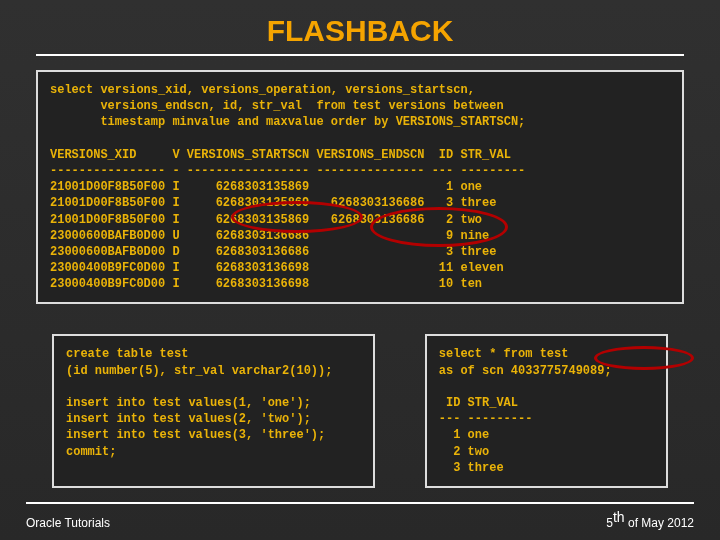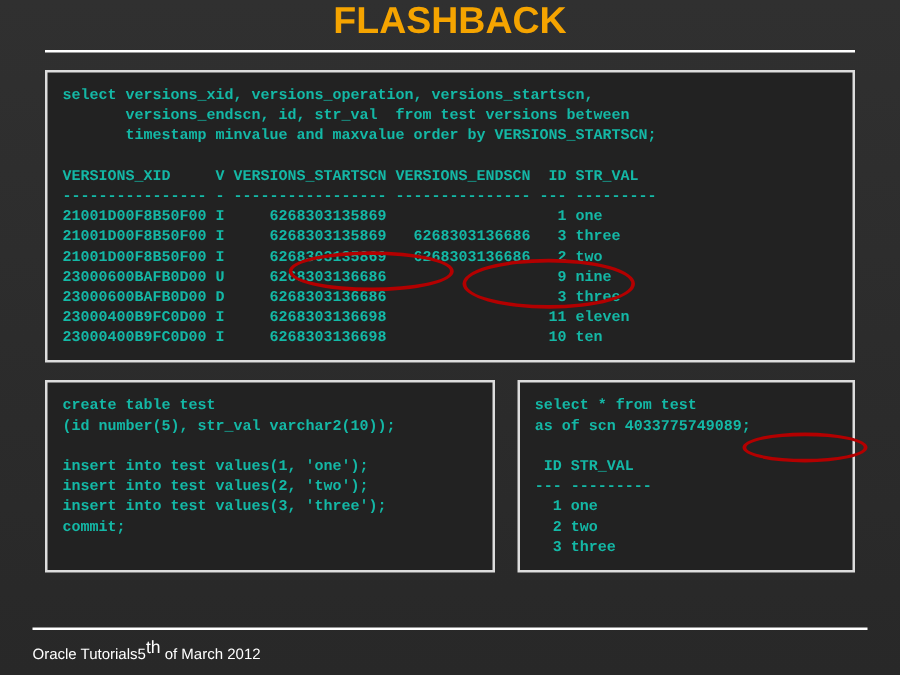--- a/index.html
+++ b/index.html
@@ -1,26 +1,26 @@
 <!DOCTYPE html>
 <html><head>
 <meta charset="utf-8">
 <style>
   html,body{margin:0;padding:0;width:720px;height:540px;background:#2b2b2b;font-family:Arial,Helvetica,sans-serif;overflow:hidden}
   .slide{width:720px;height:540px;position:relative;background:linear-gradient(#303030,#282828);color:#eee}
-  .title{font-size:30px;font-weight:bold;color:#f5a400;text-align:center;}
+  .title{font-size:30px;font-weight:bold;color:#f5a400;text-align:center;padding-top:14px}
   .underline{height:2px;background:#fff;margin:6px 36px 0 36px}
   .panel{border:2px solid #ddd;margin:14px 36px 0 36px;padding:10px 12px;background:#222}
-  .code{font-family:"Courier New",monospace;font-size:12px;line-height:1.35;color:#14b8a6;white-space:pre}
+  .code{font-family:"Courier New",monospace;font-size:12px;line-height:1.35;color:#eab308;white-space:pre}
   .bold{font-weight:bold}
   .row2{display:flex;gap:18px;margin:14px 36px 0 36px}
-  .row2 .panel{margin:0;flex:initial}
+  .row2 .panel{margin:16px;flex:initial}
   .panel-left{width:348px}
   .panel-right{width:254px}
-  .footer{position:absolute;left:0;right:0;bottom:0;display:flex;justify-content:flex-start;align-items:flex-end;padding:10px 26px;font-size:12px;color:#fff}
+  .footer{position:absolute;left:0;right:0;bottom:0;display:flex;justify-content:space-between;align-items:flex-end;padding:10px 26px;font-size:12px;color:#fff}
   .footer-rule{position:absolute;left:26px;right:26px;bottom:36px;height:2px;background:#fff}
   .oval{position:absolute;border:3px solid #b30000;border-radius:50%}
   .ov1{left:231px;top:201px;width:126px;height:26px}
   .ov2{left:370px;top:207px;width:132px;height:34px}
   .ov3{left:594px;top:346px;width:94px;height:18px}
   .sup{font-size:14px;vertical-align:super}
 </style>
 </head>
 <body>
 
@@ -68,17 +68,17 @@
   </div>
 
   <div class="oval ov1"></div>
   <div class="oval ov2"></div>
   <div class="oval ov3"></div>
 
   <div class="footer-rule"></div>
   <div class="footer">
     <span>Oracle Tutorials</span>
     <span>
-      <span>5</span><span class="sup">th</span><span> of March 2012</span>
+      <span>5</span><span class="sup">th</span><span> of May 2012</span>
     </span>
   </div>
 
 </div>
 
 </body></html>

